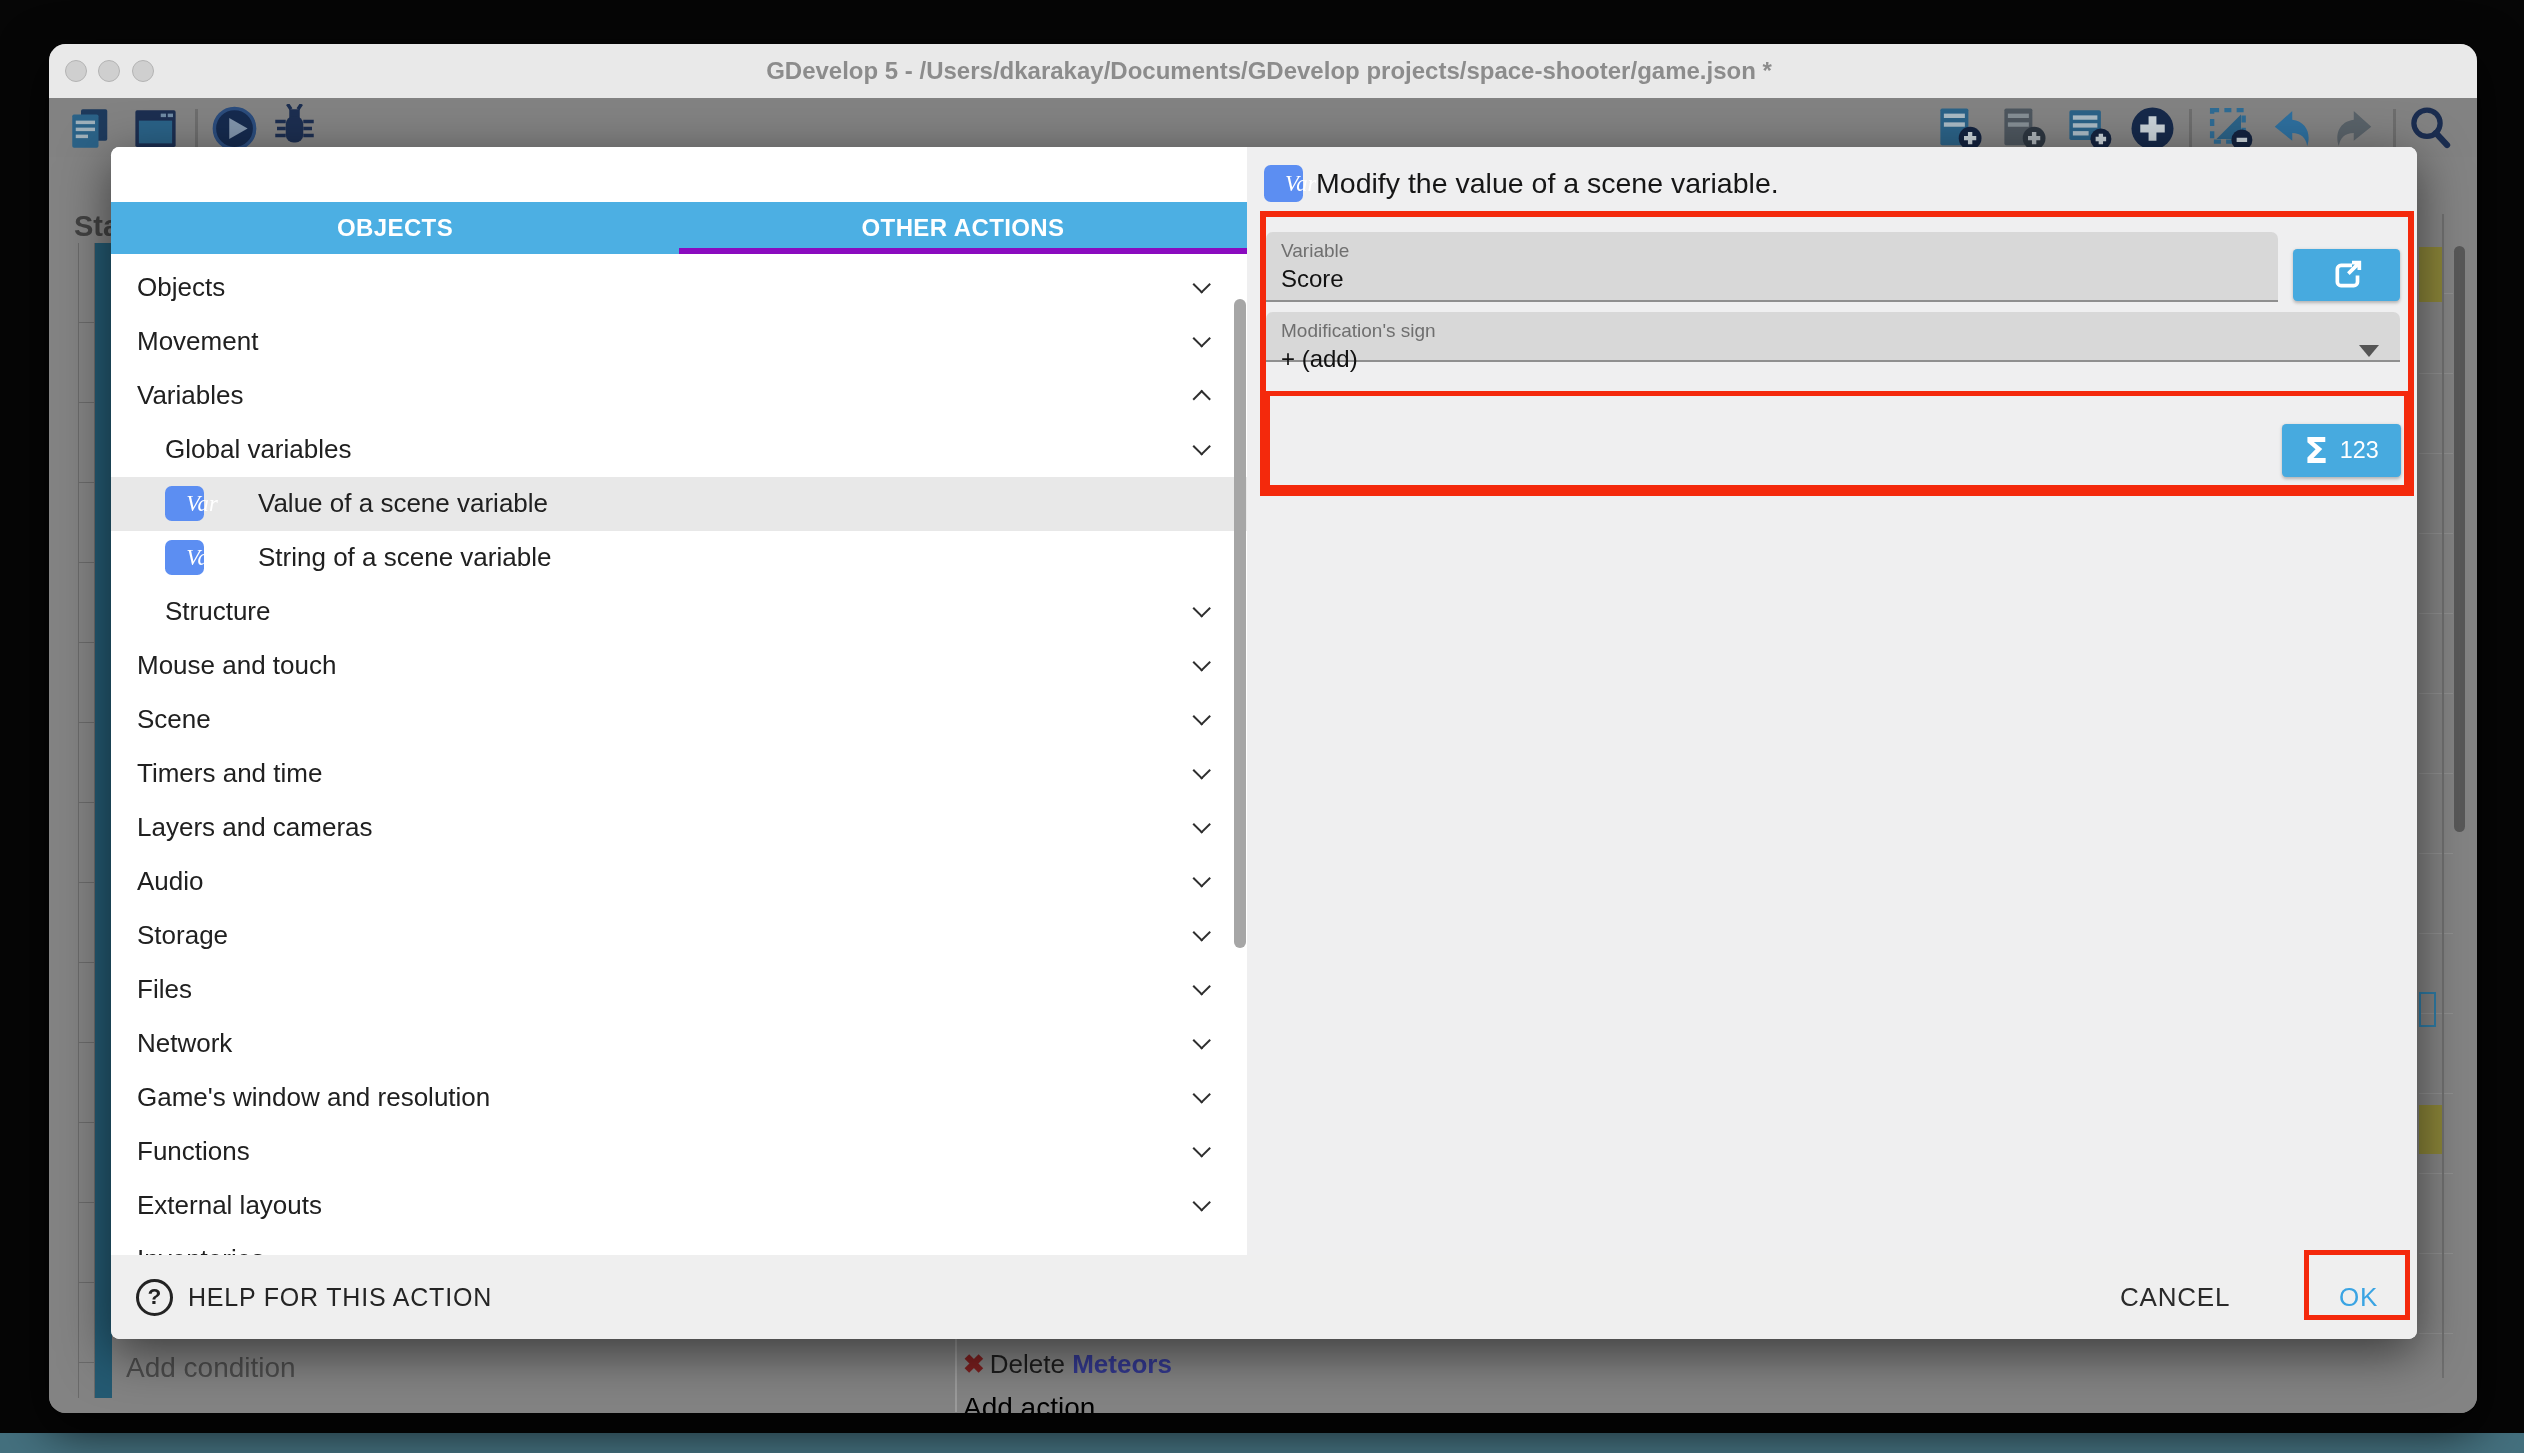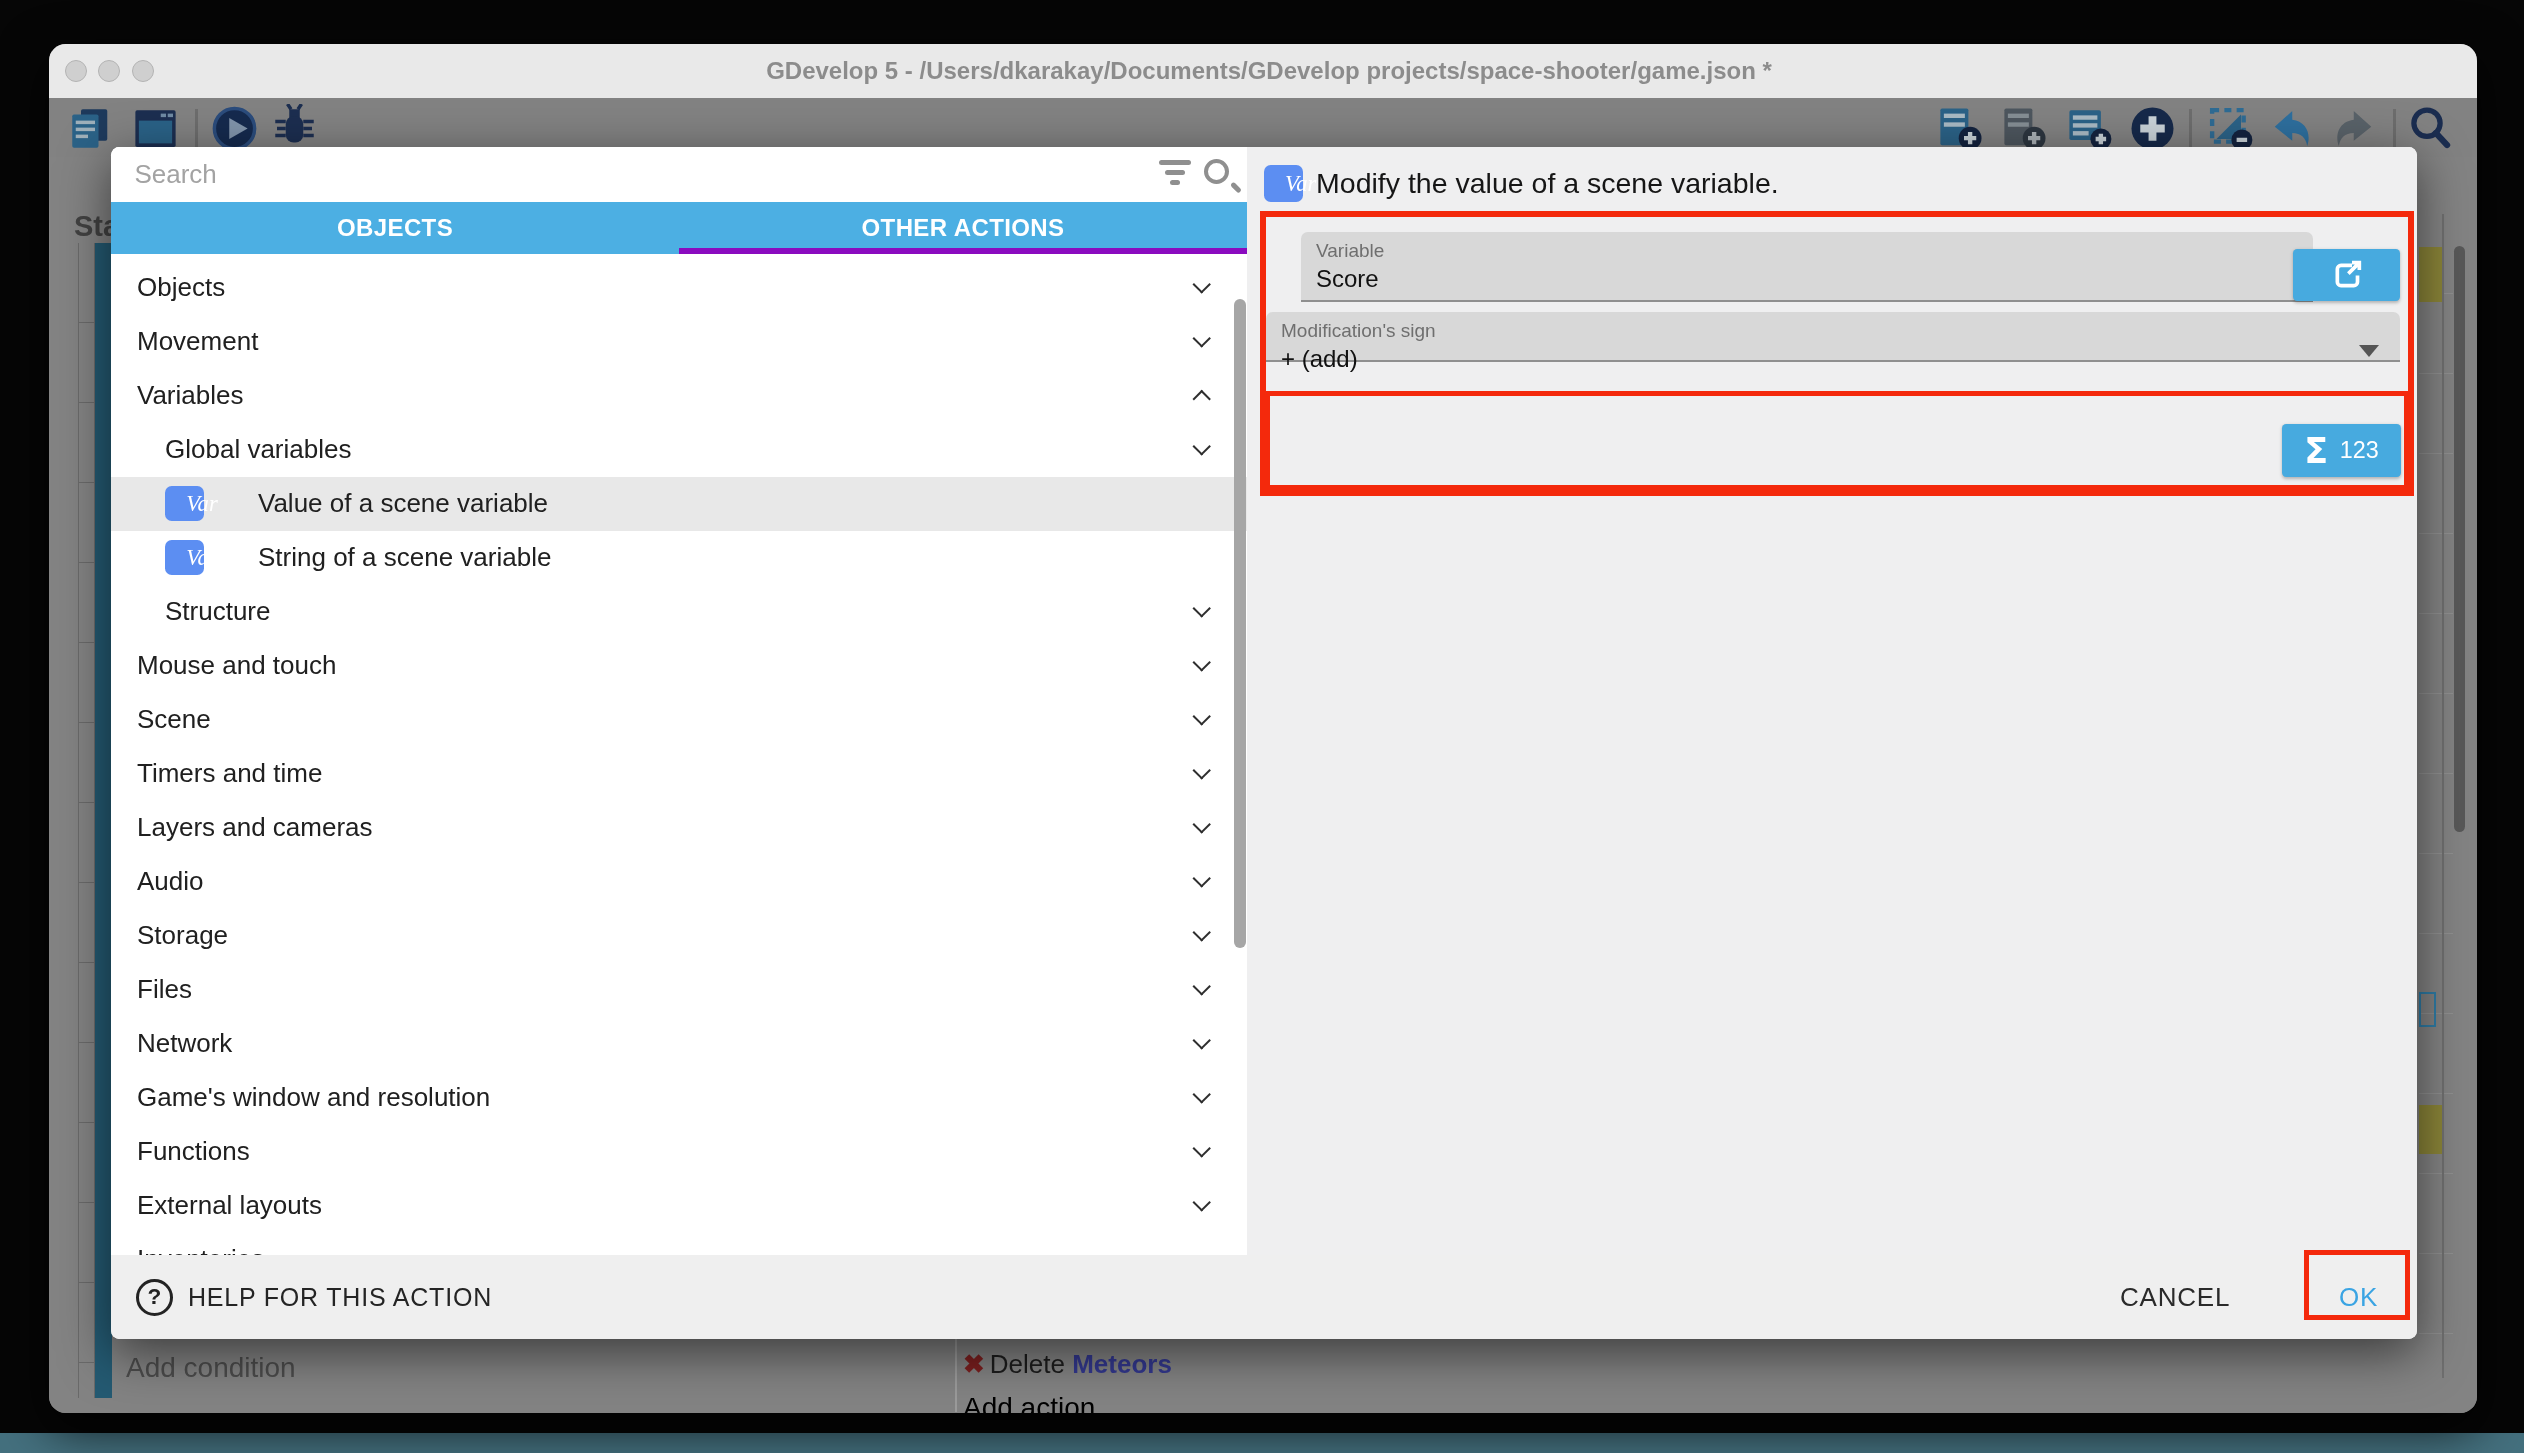--- a/index.html
+++ b/index.html
@@ -73,21 +73,21 @@
 
   .right-panel { position:absolute; left:1136px; top:0; width:1170px; height:1108px; background:#efeff0; border-radius:0 8.4px 0 0; }
   .rp-header { position:absolute; left:16.7px; top:18.4px; display:flex; align-items:center; }
   .rp-header .var-badge { margin-right:13.4px; width:39px; height:37px; }
   .rp-title { font-size:28.5px; color:#161616; }
 
   .field { position:absolute; background:#d8d8d8; border-bottom:2.5px solid #8f8f8f; border-radius:6.7px 6.7px 0 0; }
   .f-label { position:absolute; left:15px; top:7.5px; font-size:19px; color:#6f6f6f; }
   .f-value { position:absolute; left:15px; top:33px; font-size:24px; color:#111; }
   .f-value.mono { font-family:"DejaVu Sans Mono",monospace; }
-  .fld-variable { left:19px; top:85px; width:1012px; height:70px;margin-left:35px; }
+  .fld-variable { left:19px; top:85px; width:1012px; height:70px; }
   .fld-sign { left:19px; top:165px; width:1134px; height:50px; }
   .fld-value { left:24px; top:252px; width:995px; height:80px; }
   .fld-value .f-label { top:10px; } .fld-value .f-value { top:39px; }
   .dd-arrow { position:absolute; left:1112px; top:198px; width:0; height:0; border-left:10px solid transparent; border-right:10px solid transparent; border-top:12.6px solid #555; }
 
   .blue-btn { position:absolute; background:#47aadf; border-radius:4.2px; display:flex; align-items:center; justify-content:center; box-shadow:0 1.7px 3.3px rgba(0,0,0,.25); }
   .btn-open { left:1046px; top:102px; width:107px; height:52px; }
   .btn-expr { left:1035px; top:277px; width:119px; height:53px; color:#fff; }
   .btn-expr .sigma { font-size:35px; font-weight:bold; margin-right:11.7px; font-family:"DejaVu Sans",sans-serif; }
   .btn-expr .badge { font-size:23.4px; }
@@ -236,29 +236,20 @@
           <span class="x">✖</span><span>Delete</span>&nbsp;<span class="obj">Meteors</span>
         </div>
         <div class="add-action">Add action</div>
       </div>
     </div>
   </div>
 
   <div class="dialog">
 
     <div class="left-panel">
-      <div class="search-row">
-        <input class="search-input" type="text" placeholder="Search" style="">
-        <span class="filter-icon">
-            <i class="b1"></i>
-            <i class="b2"></i>
-            <i class="b3"></i>
-          </span>
-        <span class="mag search-mag"></span>
-      </div>
 
       <div class="tabs">
         <div class="tab">OBJECTS</div>
         <div class="tab">OTHER ACTIONS</div>
       </div>
       <div class="tab-underline"></div>
 
       <div class="list">
         <div class="rows">
           <div class="row lvl0">

